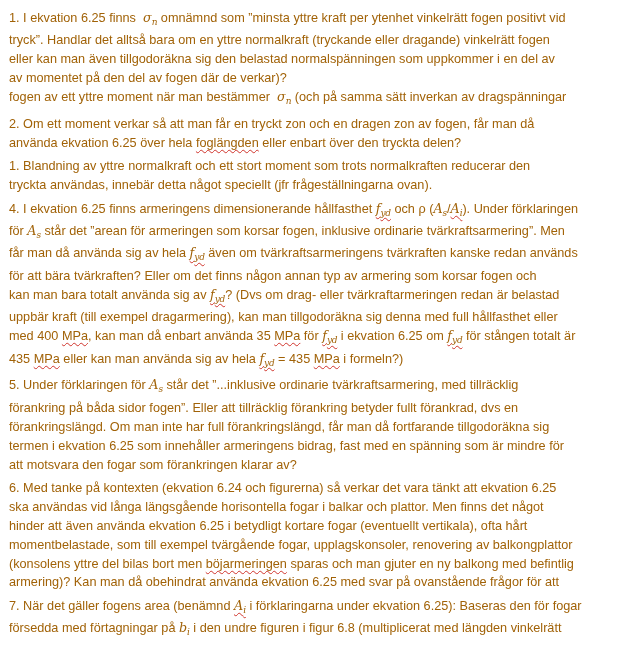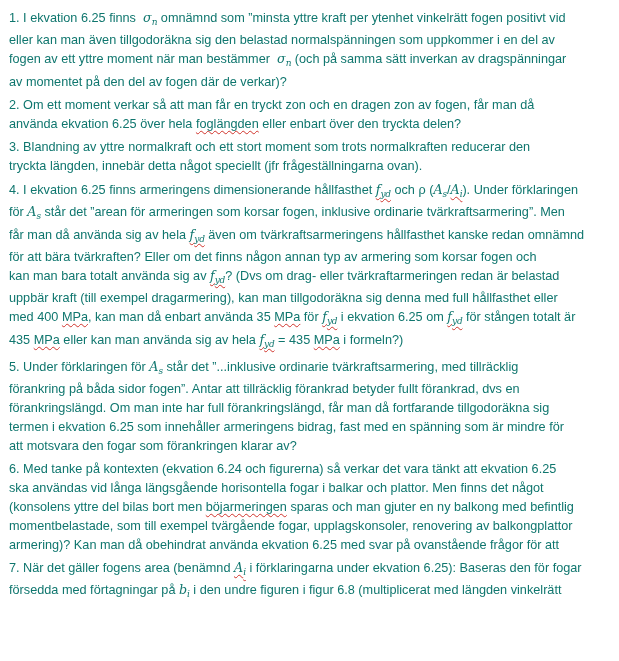--- a/index.html
+++ b/index.html
@@ -13,21 +13,21 @@
     overflow: hidden;
   }
   .doc {
     box-sizing: border-box;
     width: 619px;
     height: 489px;
     padding: 9px 8px 0 9px;
     font-family: "Liberation Sans", sans-serif;
     font-size: 12.7px;
     line-height: 18.9px;
-    color: #0f766e;
+    color: #a16207;
   }
   .para {
     margin: 0 0 4.5px 0;
   }
   .line {
     white-space: pre;
   }
   
   .r-m {
     font-family: "DejaVu Serif", serif;
@@ -48,54 +48,56 @@
     text-underline-offset: 2px;
     text-decoration-skip-ink: none;
   }
 </style>
 </head>
 <body>
 
 <div class="doc" id="doc-root">
     <div class="para">
       <div class="line"><span class="r-plain">1. I ekvation 6.25 finns  </span><span class="r-m">σ</span><span class="r-m r-sub">n</span><span class="r-plain"> omnämnd som ”minsta yttre kraft per ytenhet vinkelrätt fogen positivt vid</span></div>
+      <div class="line"><span class="r-plain">tryck”. Handlar det alltså bara om en yttre normalkraft (tryckande eller dragande) vinkelrätt fogen</span></div>
       <div class="line"><span class="r-plain">eller kan man även tillgodoräkna sig den belastad normalspänningen som uppkommer i en del av</span></div>
+      <div class="line"><span class="r-plain">av momentet på den del av fogen där de verkar)?</span></div>
       <div class="line"><span class="r-plain">fogen av ett yttre moment när man bestämmer  </span><span class="r-m">σ</span><span class="r-m r-sub">n</span><span class="r-plain"> (och på samma sätt inverkan av dragspänningar</span></div>
-      <div class="line"><span class="r-plain">av momentet på den del av fogen där de verkar)?</span></div>
     </div>
     <div class="para">
       <div class="line"><span class="r-plain">2. Om ett moment verkar så att man får en tryckt zon och en dragen zon av fogen, får man då</span></div>
       <div class="line"><span class="r-plain">använda ekvation 6.25 över hela </span><span class="r-sp">foglängden</span><span class="r-plain"> eller enbart över den tryckta delen?</span></div>
     </div>
     <div class="para">
-      <div class="line"><span class="r-plain">3. Blandning av yttre normalkraft och ett stort moment som trots normalkraften reducerar den</span></div>
-      <div class="line"><span class="r-plain">tryckta längden, innebär detta något speciellt (jfr frågeställningarna ovan).</span></div>
+      <div class="line"><span class="r-plain">1. Blandning av yttre normalkraft och ett stort moment som trots normalkraften reducerar den</span></div>
+      <div class="line"><span class="r-plain">tryckta användas, innebär detta något speciellt (jfr frågeställningarna ovan).</span></div>
     </div>
     <div class="para">
       <div class="line"><span class="r-plain">4. I ekvation 6.25 finns armeringens dimensionerande hållfasthet </span><span class="r-m r-sp">f</span><span class="r-m r-sub r-sp">yd</span><span class="r-plain"> och ρ (</span><span class="r-m">A</span><span class="r-m r-sub">s</span><span class="r-plain">/</span><span class="r-m r-sp">A</span><span class="r-m r-sub r-sp">i</span><span class="r-plain">). Under förklaringen</span></div>
       <div class="line"><span class="r-plain">för </span><span class="r-m">A</span><span class="r-m r-sub">s</span><span class="r-plain"> står det ”arean för armeringen som korsar fogen, inklusive ordinarie tvärkraftsarmering”. Men</span></div>
-      <div class="line"><span class="r-plain">får man då använda sig av hela </span><span class="r-m r-sp">f</span><span class="r-m r-sub r-sp">yd</span><span class="r-plain"> även om tvärkraftsarmeringens hållfasthet kanske redan omnämnd</span></div>
+      <div class="line"><span class="r-plain">får man då använda sig av hela </span><span class="r-m r-sp">f</span><span class="r-m r-sub r-sp">yd</span><span class="r-plain"> även om tvärkraftsarmeringens tvärkraften kanske redan används</span></div>
       <div class="line"><span class="r-plain">för att bära tvärkraften? Eller om det finns någon annan typ av armering som korsar fogen och</span></div>
       <div class="line"><span class="r-plain">kan man bara totalt använda sig av </span><span class="r-m r-sp">f</span><span class="r-m r-sub r-sp">yd</span><span class="r-plain">? (Dvs om drag- eller tvärkraftarmeringen redan är belastad</span></div>
       <div class="line"><span class="r-plain">uppbär kraft (till exempel dragarmering), kan man tillgodoräkna sig denna med full hållfasthet eller</span></div>
       <div class="line"><span class="r-plain">med 400 </span><span class="r-sp">MPa</span><span class="r-plain">, kan man då enbart använda 35 </span><span class="r-sp">MPa</span><span class="r-plain"> för </span><span class="r-m r-sp">f</span><span class="r-m r-sub r-sp">yd</span><span class="r-plain"> i ekvation 6.25 om </span><span class="r-m r-sp">f</span><span class="r-m r-sub r-sp">yd</span><span class="r-plain"> för stången totalt är</span></div>
       <div class="line"><span class="r-plain">435 </span><span class="r-sp">MPa</span><span class="r-plain"> eller kan man använda sig av hela </span><span class="r-m r-sp">f</span><span class="r-m r-sub r-sp">yd</span><span class="r-plain"> = 435 </span><span class="r-sp">MPa</span><span class="r-plain"> i formeln?)</span></div>
     </div>
     <div class="para">
       <div class="line"><span class="r-plain">5. Under förklaringen för </span><span class="r-m">A</span><span class="r-m r-sub">s</span><span class="r-plain"> står det ”...inklusive ordinarie tvärkraftsarmering, med tillräcklig</span></div>
-      <div class="line"><span class="r-plain">förankring på båda sidor fogen”. Antar att tillräcklig förankrad betyder fullt förankrad, dvs en</span></div>
+      <div class="line"><span class="r-plain">förankring på båda sidor fogen”. Eller att tillräcklig förankring betyder fullt förankrad, dvs en</span></div>
       <div class="line"><span class="r-plain">förankringslängd. Om man inte har full förankringslängd, får man då fortfarande tillgodoräkna sig</span></div>
       <div class="line"><span class="r-plain">termen i ekvation 6.25 som innehåller armeringens bidrag, fast med en spänning som är mindre för</span></div>
       <div class="line"><span class="r-plain">att motsvara den fogar som förankringen klarar av?</span></div>
     </div>
     <div class="para">
       <div class="line"><span class="r-plain">6. Med tanke på kontexten (ekvation 6.24 och figurerna) så verkar det vara tänkt att ekvation 6.25</span></div>
       <div class="line"><span class="r-plain">ska användas vid långa längsgående horisontella fogar i balkar och plattor. Men finns det något</span></div>
+      <div class="line"><span class="r-plain">hinder att även använda ekvation 6.25 i betydligt kortare fogar (eventuellt vertikala), ofta hårt</span></div>
+      <div class="line"><span class="r-plain">momentbelastade, som till exempel tvärgående fogar, upplagskonsoler, renovering av balkongplattor</span></div>
       <div class="line"><span class="r-plain">(konsolens yttre del bilas bort men </span><span class="r-sp">böjarmeringen</span><span class="r-plain"> sparas och man gjuter en ny balkong med befintlig</span></div>
-      <div class="line"><span class="r-plain">momentbelastade, som till exempel tvärgående fogar, upplagskonsoler, renovering av balkongplattor</span></div>
       <div class="line"><span class="r-plain">armering)? Kan man då obehindrat använda ekvation 6.25 med svar på ovanstående frågor för att</span></div>
     </div>
     <div class="para">
       <div class="line"><span class="r-plain">7. När det gäller fogens area (benämnd </span><span class="r-m r-sp">A</span><span class="r-m r-sub r-sp">i</span><span class="r-plain"> i förklaringarna under ekvation 6.25): Baseras den för fogar</span></div>
       <div class="line"><span class="r-plain">försedda med förtagningar på </span><span class="r-m">b</span><span class="r-m r-sub">i</span><span class="r-plain"> i den undre figuren i figur 6.8 (multiplicerat med längden vinkelrätt</span></div>
       <div class="line"></div>
     </div>
   </div>
 
 </body></html>

